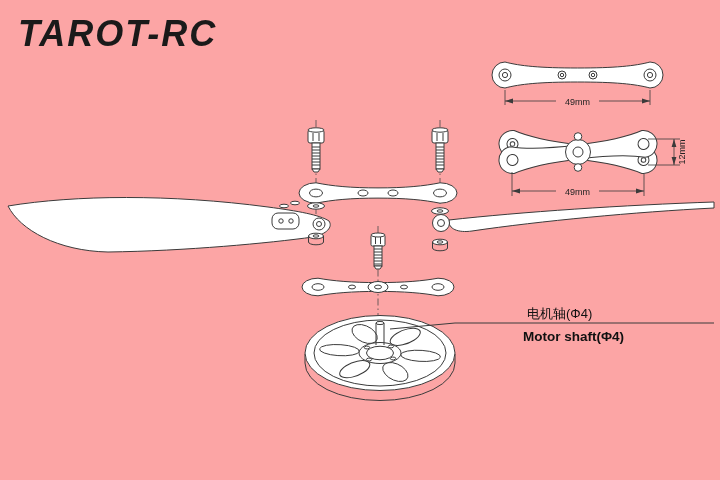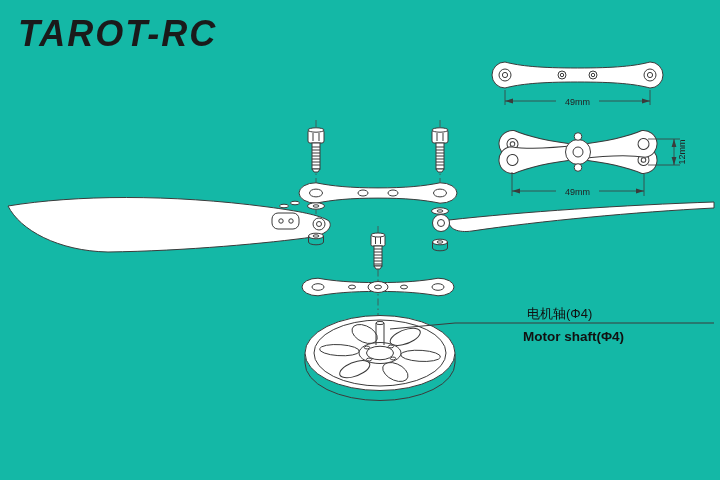--- a/index.html
+++ b/index.html
@@ -1,19 +1,19 @@
 <!DOCTYPE html>
 <html><head>
 <meta charset="utf-8">
 <style>
   html,body{margin:0;padding:0;background:#ffffff;}
   .canvas{
     position:relative;
     width:720px;height:480px;
-    background:#14b8a6;
+    background:#fca5a5;
     overflow:hidden;
     font-family:"Liberation Sans", sans-serif;
   }
   svg{position:absolute;top:0;left:0;}
   .ln{stroke:#3b3b3b;stroke-width:1;fill:none;}
   .part{stroke:#3b3b3b;stroke-width:1;fill:#ffffff;}
   .hole{stroke:#3b3b3b;stroke-width:1;fill:#ffffff;}
   .axis{stroke:#4a4a4a;stroke-width:0.8;fill:none;stroke-dasharray:7 3 1.5 3;}
   .dim{stroke:#3b3b3b;stroke-width:0.8;fill:none;}
   .arrow{fill:#3b3b3b;stroke:none;}

